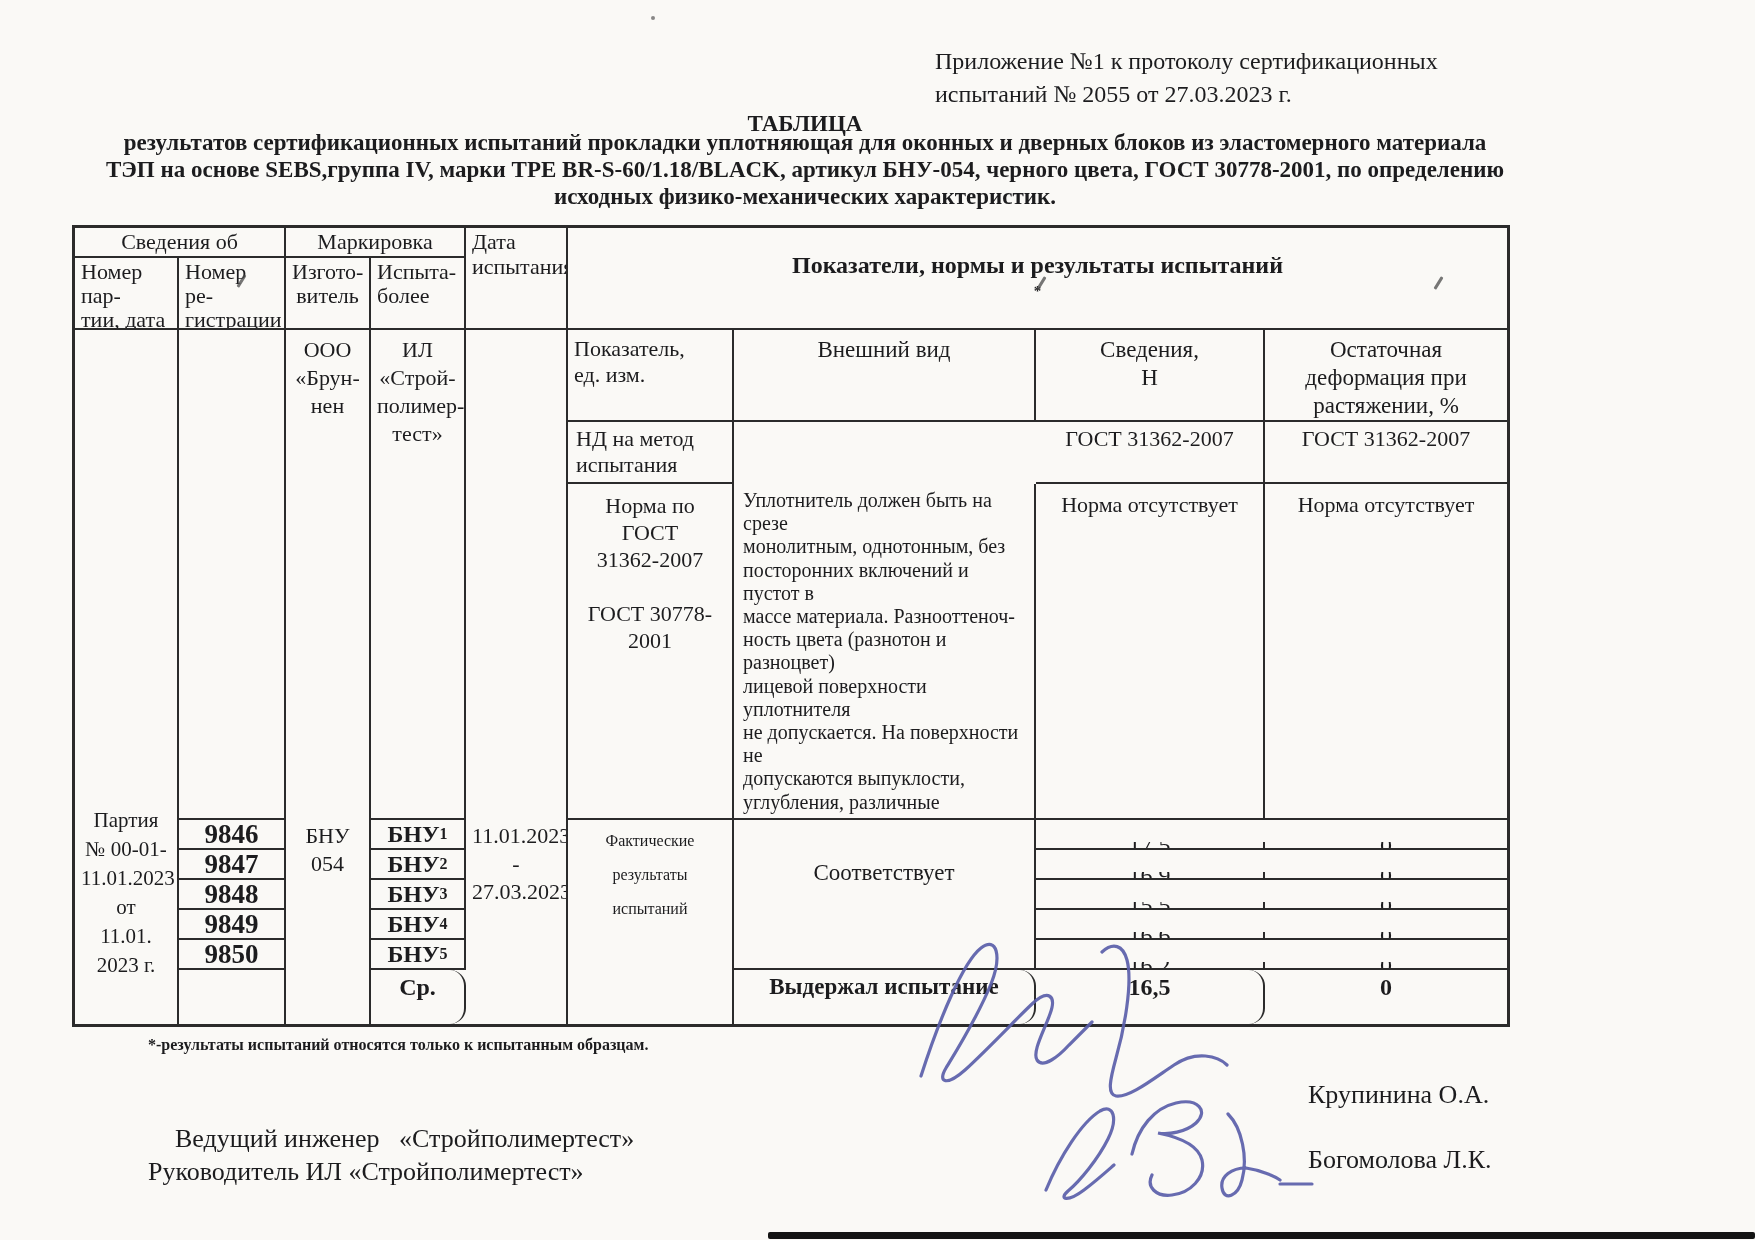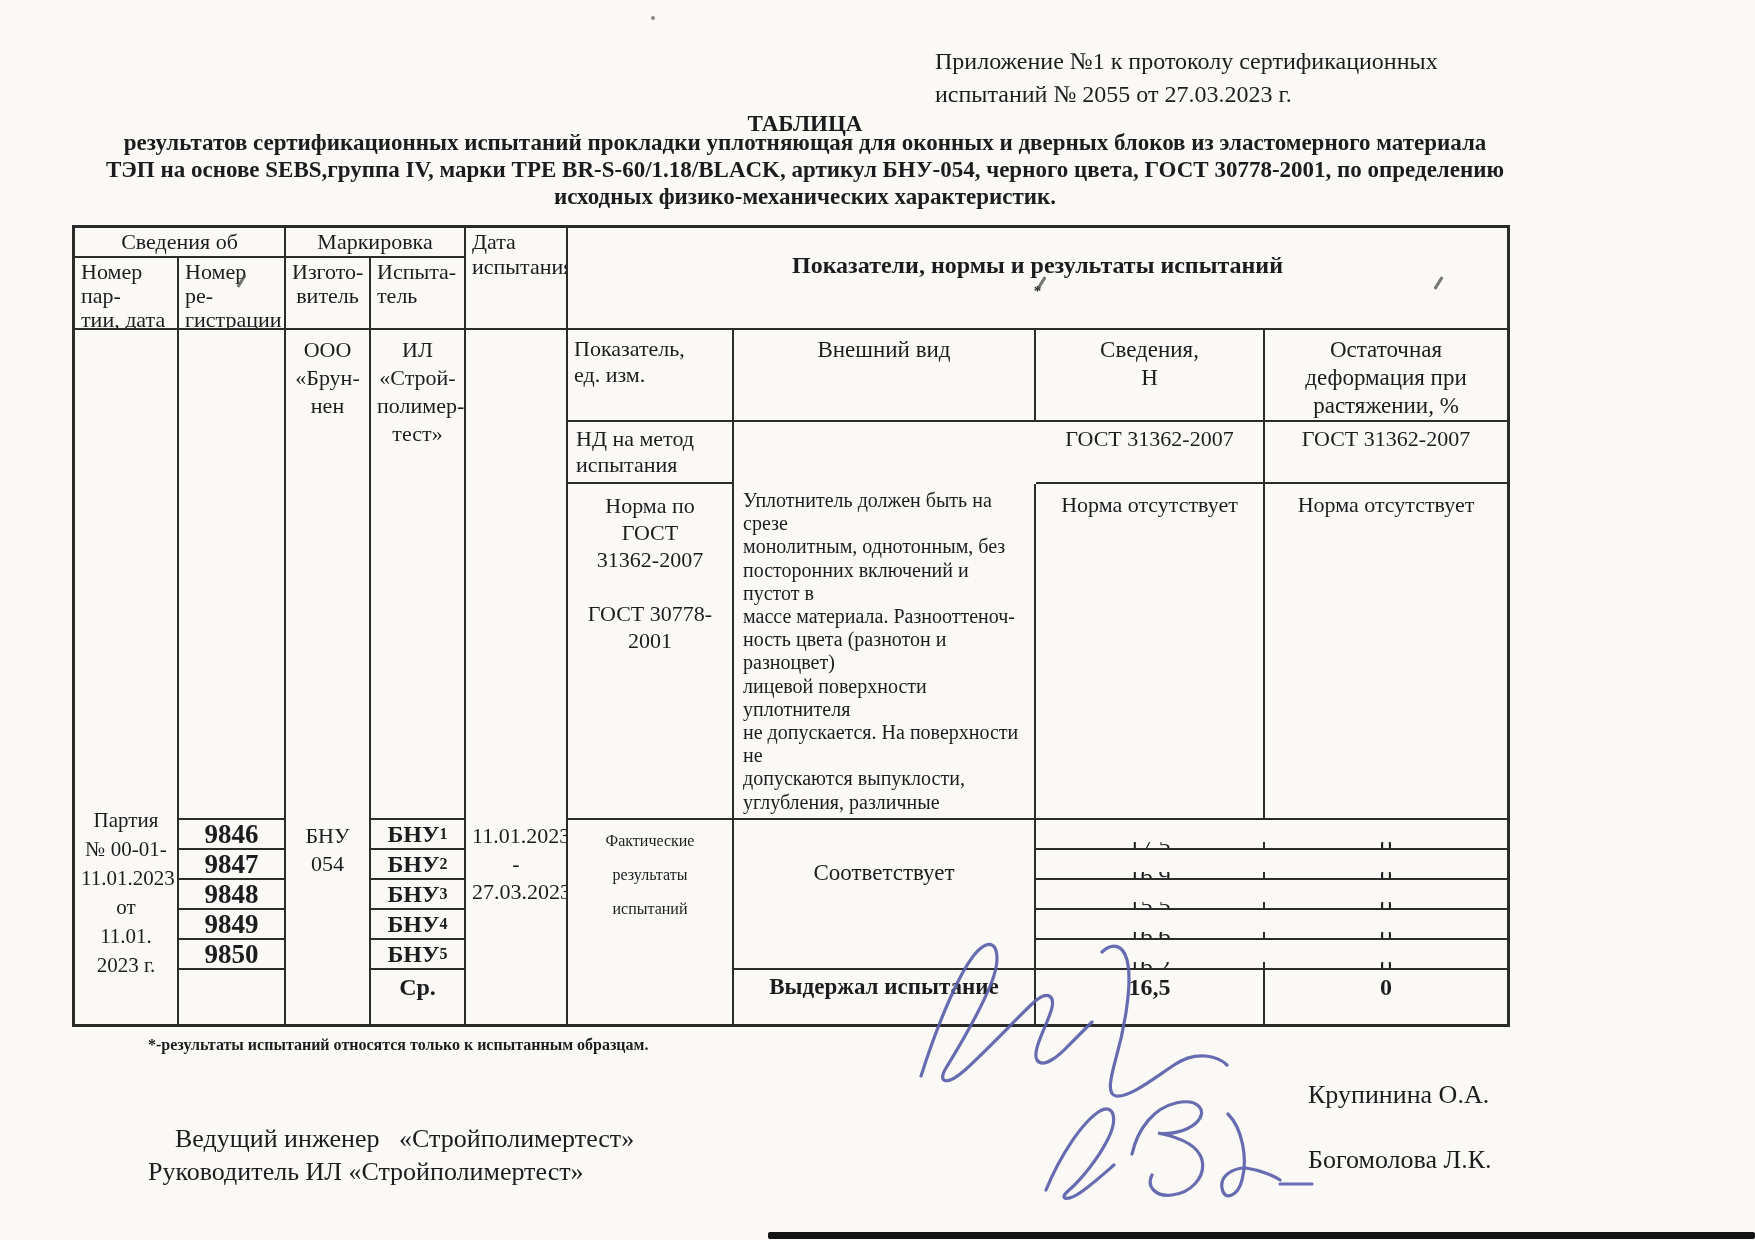--- a/index.html
+++ b/index.html
@@ -34,21 +34,21 @@
   .nd-cell{text-align:center;padding-top:4px;}
   .nd-label{padding-left:8px;padding-top:4px;}
   .norm-label{text-align:center;line-height:27px;padding-top:8px;}
   .longtext{font-size:20px;line-height:23.2px;padding:5px 7px 2px 9px;}
   .norm-abs{text-align:center;padding-top:8px;}
   .results-label{font-weight:normal;text-align:center;font-size:16px;line-height:34px;padding-top:4px;}
   .regnum{font-size:27px;font-weight:bold;}
   .bnu{font-size:24px;font-weight:bold;}
   .valnum{font-size:24px;margin-top:22px;}
   .conform{text-align:center;padding-top:40px;font-size:23px;}
-  .avg-cell{text-align:center;font-weight:bold;padding-top:4px;font-size:23px;}
+  .avg-cell{text-align:center;font-weight:bold;padding-top:4px;font-size:23px;border-radius:16px;}
 
   .hdr-note{left:935px;top:45px;font-size:24px;line-height:33px;}
   .title-l{width:1450px;left:80px;text-align:center;font-weight:bold;font-size:23px;line-height:27px;}
 
   .footnote{left:148px;top:1036px;font-size:16px;font-weight:bold;}
   .role{left:148px;font-size:26px;}
   .name{left:1308px;font-size:26px;}
 
   .scan-strip{left:768px;top:1232px;width:987px;height:7px;background:#141414;border-radius:2px;}
   .speck{width:3px;height:14px;background:#4a4a4a;opacity:.75;border-radius:1px;}
@@ -82,21 +82,21 @@
     </div>
 
     <div class="cell col-h pre" style="grid-area:2/1/3/2">Номер пар-
 тии, дата из-
 готовления</div>
     <div class="cell col-h pre" style="grid-area:2/2/3/3">Номер ре-
 гистрации</div>
     <div class="cell col-h pre tc" style="grid-area:2/3/3/4">Изгото-
 витель</div>
     <div class="cell col-h pre" style="grid-area:2/4/3/5">Испыта-
-тель</div>
+более</div>
 
     <div class="cell pre batch-cell no-bb" style="grid-area:3/1/12/2">Партия
 № 00-01-
 11.01.2023
 от
 11.01.
 2023 г.</div>
     <div class="cell" style="grid-area:3/2/6/3"></div>
     <div class="cell pre org-cell no-bb" style="grid-area:3/3/6/4">ООО
 «Брун-

